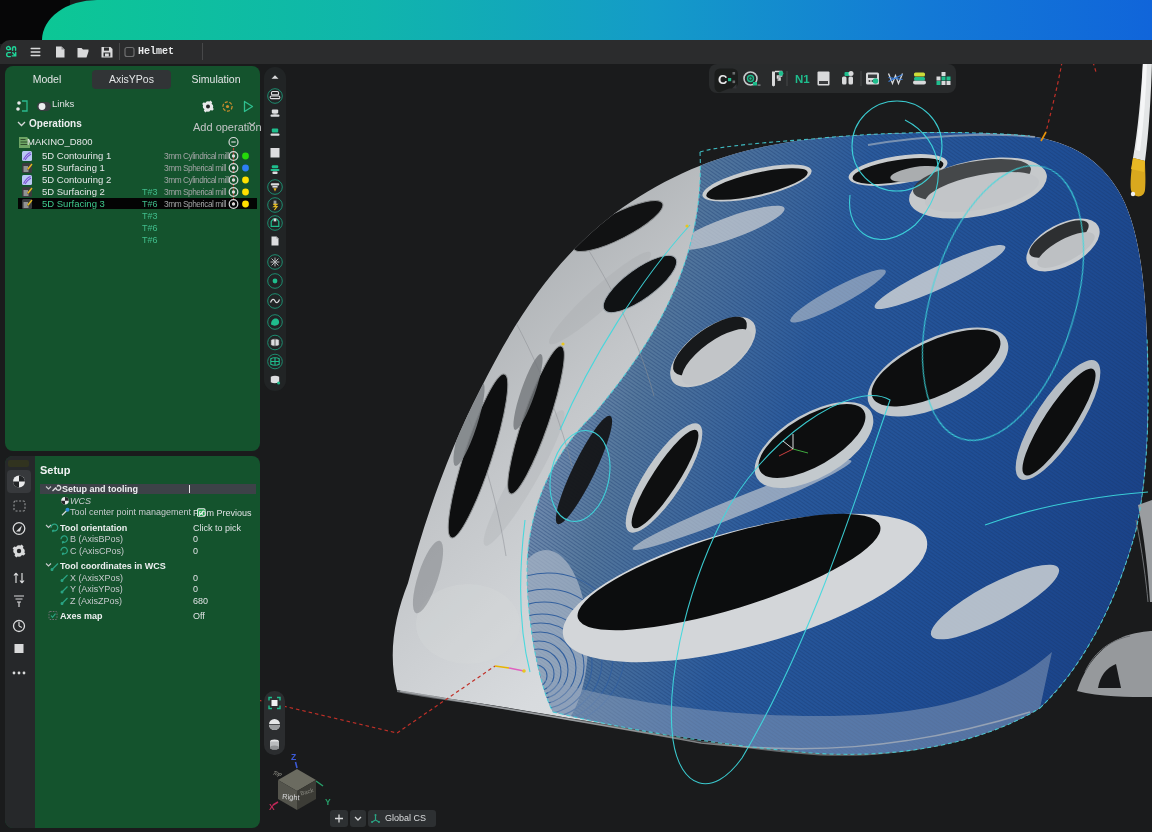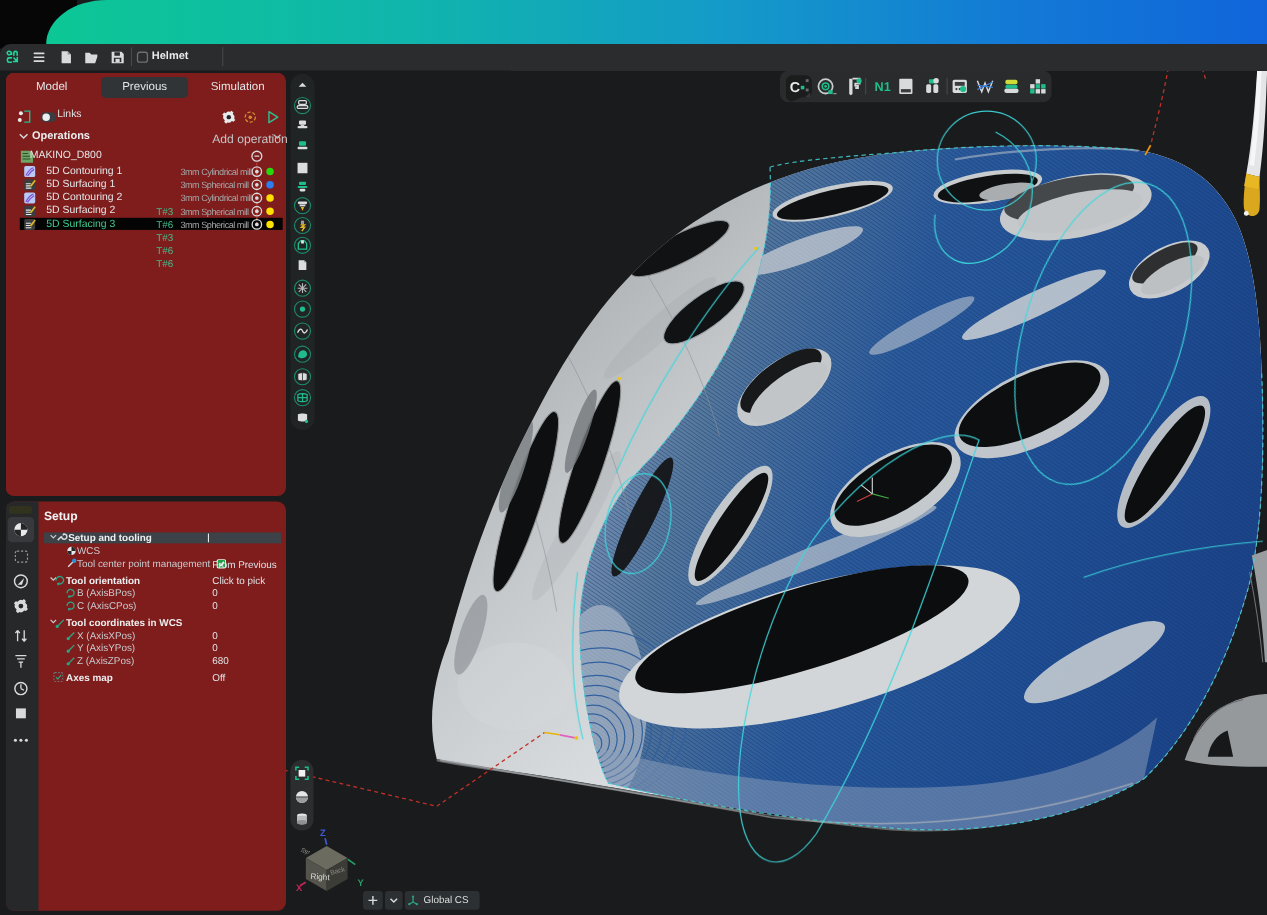--- a/index.html
+++ b/index.html
@@ -3,24 +3,24 @@
 <meta charset="utf-8">
 <style>
 html,body{margin:0;padding:0;background:#191a1b;}
 #stage{position:relative;width:1152px;height:832px;overflow:hidden;background:#1a1b1c;font-family:"Liberation Sans",sans-serif;}
 .abs{position:absolute;}
 .txt{position:absolute;white-space:nowrap;}
 
 #blackcorner{left:0;top:0;width:70px;height:44px;background:#060607;}
 #topband{left:42px;top:0;width:1110px;height:40px;background:linear-gradient(90deg,#0cc795 0%,#10b5ac 30%,#149bc8 55%,#1379d6 80%,#1065da 100%);border-top-left-radius:55px 40px;}
 
-#appbar{left:0;top:40px;width:1152px;height:24px;background:#2b2c2d;border-top-left-radius:10px;}
+#appbar{left:0;top:40px;width:1152px;height:24px;background:#2b2c2d;border-top-left-radius:10px;font-family:Liberation Mono, monospace;}
 .sep{position:absolute;top:3px;width:1px;height:17px;background:#474849;}
 
-.panel{position:absolute;background:#7f1d1d;border-radius:8px;}
+.panel{position:absolute;background:#14532d;border-radius:8px;}
 #ptop{left:5px;top:66px;width:255px;height:385px;}
 #pbot{left:5px;top:456px;width:255px;height:372px;}
 .tab{position:absolute;top:4px;height:19px;line-height:19px;text-align:center;color:#e3e5e6;font-size:10.5px;}
 #tabsel{position:absolute;left:87px;top:4px;width:79px;height:19px;background:#313436;border-radius:4px;}
 
 .oprow{position:absolute;left:9px;width:246px;height:12px;font-size:9.5px;color:#e4e6e7;}
 .opname{position:absolute;left:28px;top:0;line-height:12px;}
 .optool{position:absolute;left:128px;top:0;line-height:12px;color:#41bd8c;font-size:9px;margin-top:36px;}
 .opdesc{position:absolute;left:150px;top:0;line-height:12px;color:#a3a5a6;font-size:8.3px;letter-spacing:-0.45px;text-align:right;}
 
@@ -233,21 +233,21 @@
     </g>
     <rect x="125" y="7.5" width="9" height="9" rx="2" fill="none" stroke="#6e6f70" stroke-width="1.2"></rect>
   </svg>
   <div class="sep" style="left:119px"></div>
   <div class="sep" style="left:202px"></div>
   <div class="txt" style="left:138px;top:4px;font-size:10px;font-weight:bold;color:#e8eaeb;line-height:16px;">Helmet</div>
 </div>
 <div class="panel" id="ptop">
   <div class="tab" style="left:7px;width:70px;">Model</div>
   <div id="tabsel"></div>
-  <div class="tab" style="left:87px;width:79px;">Previous</div>
+  <div class="tab" style="left:87px;width:79px;">AxisYPos</div>
   <div class="tab" style="left:176px;width:70px;">Simulation</div>
   <div class="abs" style="left:13px;top:131.5px;width:239px;height:11.5px;background:#040404;"></div>
   <svg class="abs" style="left:0;top:29px" width="255" height="150" viewBox="0 0 255 150" id="opicons">
 
     <circle cx="14" cy="8" r="1.8" fill="#e8e9ea"></circle>
         <circle cx="13" cy="14" r="1.8" fill="#e8e9ea"></circle>
     <path d="M17,6 h5 v10 h-5" fill="none" stroke="#2ab98d" stroke-width="1.3"></path>
 
     <rect x="32" y="7" width="14" height="9" rx="4.5" fill="#3a3e42"></rect>
         <circle cx="37" cy="11.5" r="3.4" fill="#eceeef"></circle>
@@ -422,21 +422,21 @@
         </g>
 
     <g transform="translate(192,56.3)">
           <rect x="0" y="-4" width="8.5" height="8.5" rx="1.5" fill="#f0f1f2"></rect>
           <rect x="0.9" y="-3.1" width="6.7" height="6.7" rx="1" fill="#1e9e48"></rect>
           <path d="M2.2,0.4 L3.8,2 L6.5,-1.6" stroke="#fff" stroke-width="1.2" fill="none"></path>
         </g>
   </svg>
   <div class="txt" style="left:35px;top:8px;font-size:11px;font-weight:bold;color:#f0f2f3;">Setup</div>
   <div class="strow stbold" style="left:57px;top:28px;">Setup and tooling</div>
-  <div class="strow" style="left:65px;top:39.5px;">WCS</div>
+  <div class="strow" style="left:65px;top:39.5px;font-style:italic;">WCS</div>
       <div class="stval" style="top:52px;">From Previous</div>
   <div class="strow" style="left:65px;top:51px;">Tool center point management</div>
   <div class="strow stbold" style="left:55px;top:66.5px;">Tool orientation</div>
       <div class="stval" style="top:66.5px;">Click to pick</div>
   <div class="strow" style="left:65px;top:78px;text-align:center;">B (AxisBPos)</div>
       <div class="stval" style="top:78px;">0</div>
   <div class="strow" style="left:65px;top:89.5px;">C (AxisCPos)</div>
       <div class="stval" style="top:89.5px;">0</div>
   <div class="strow stbold" style="left:55px;top:105px;">Tool coordinates in WCS</div>
   <div class="strow" style="left:65px;top:116.5px;">X (AxisXPos)</div>

